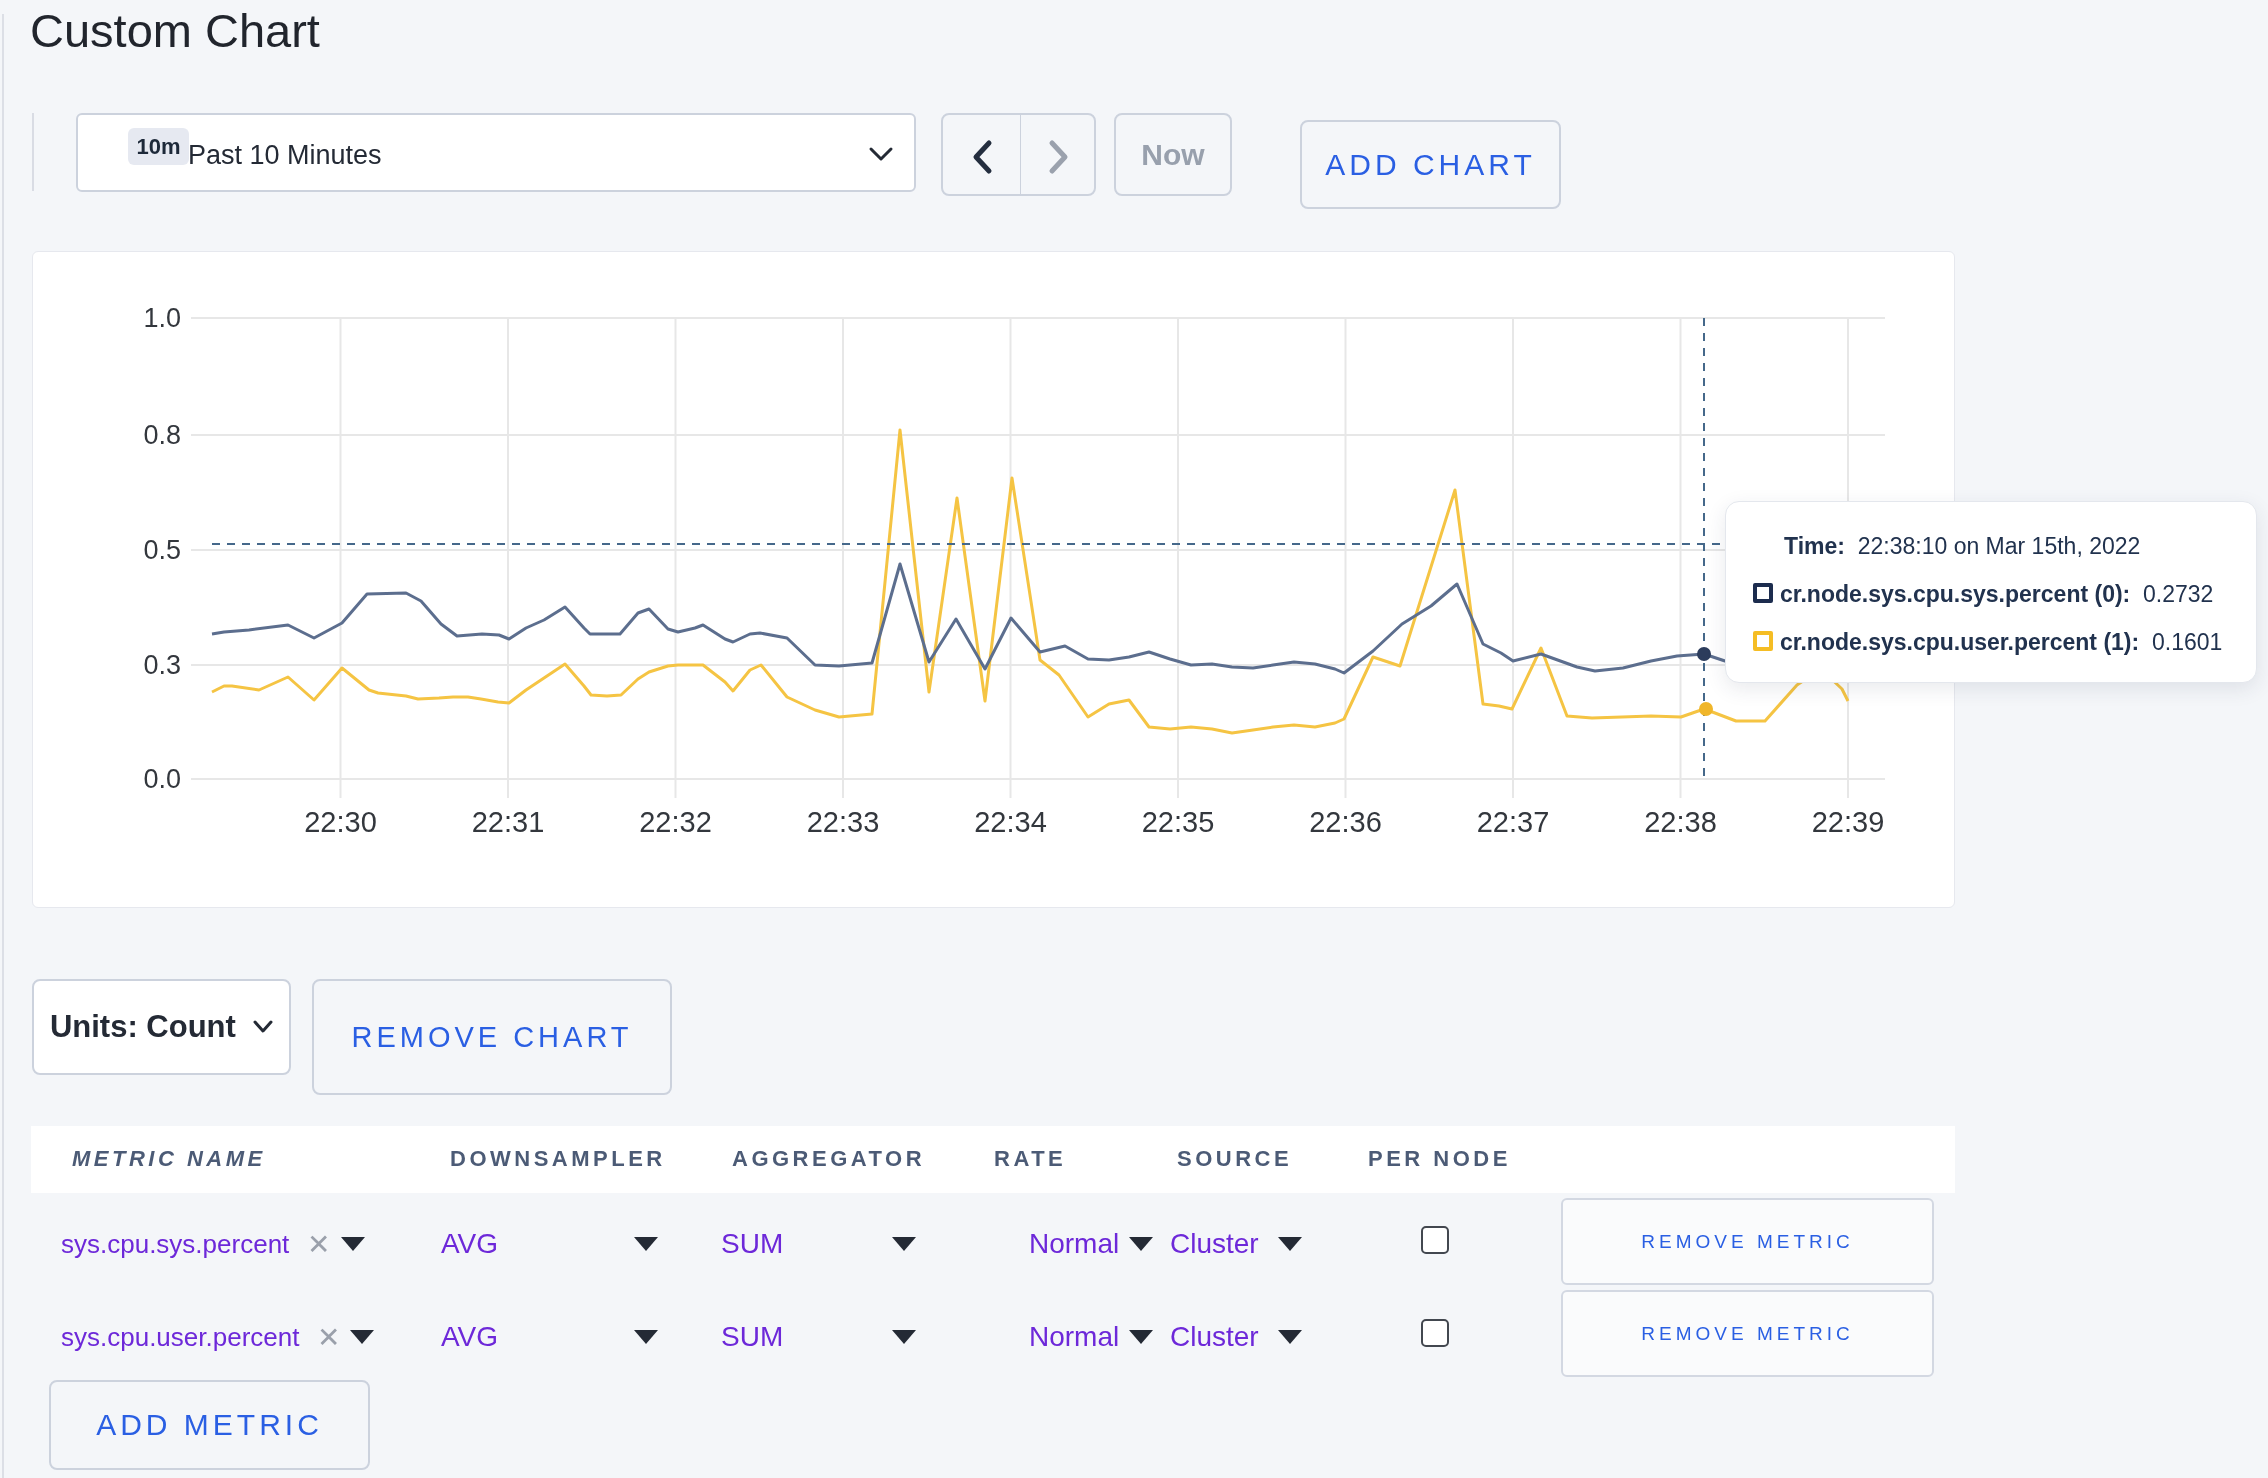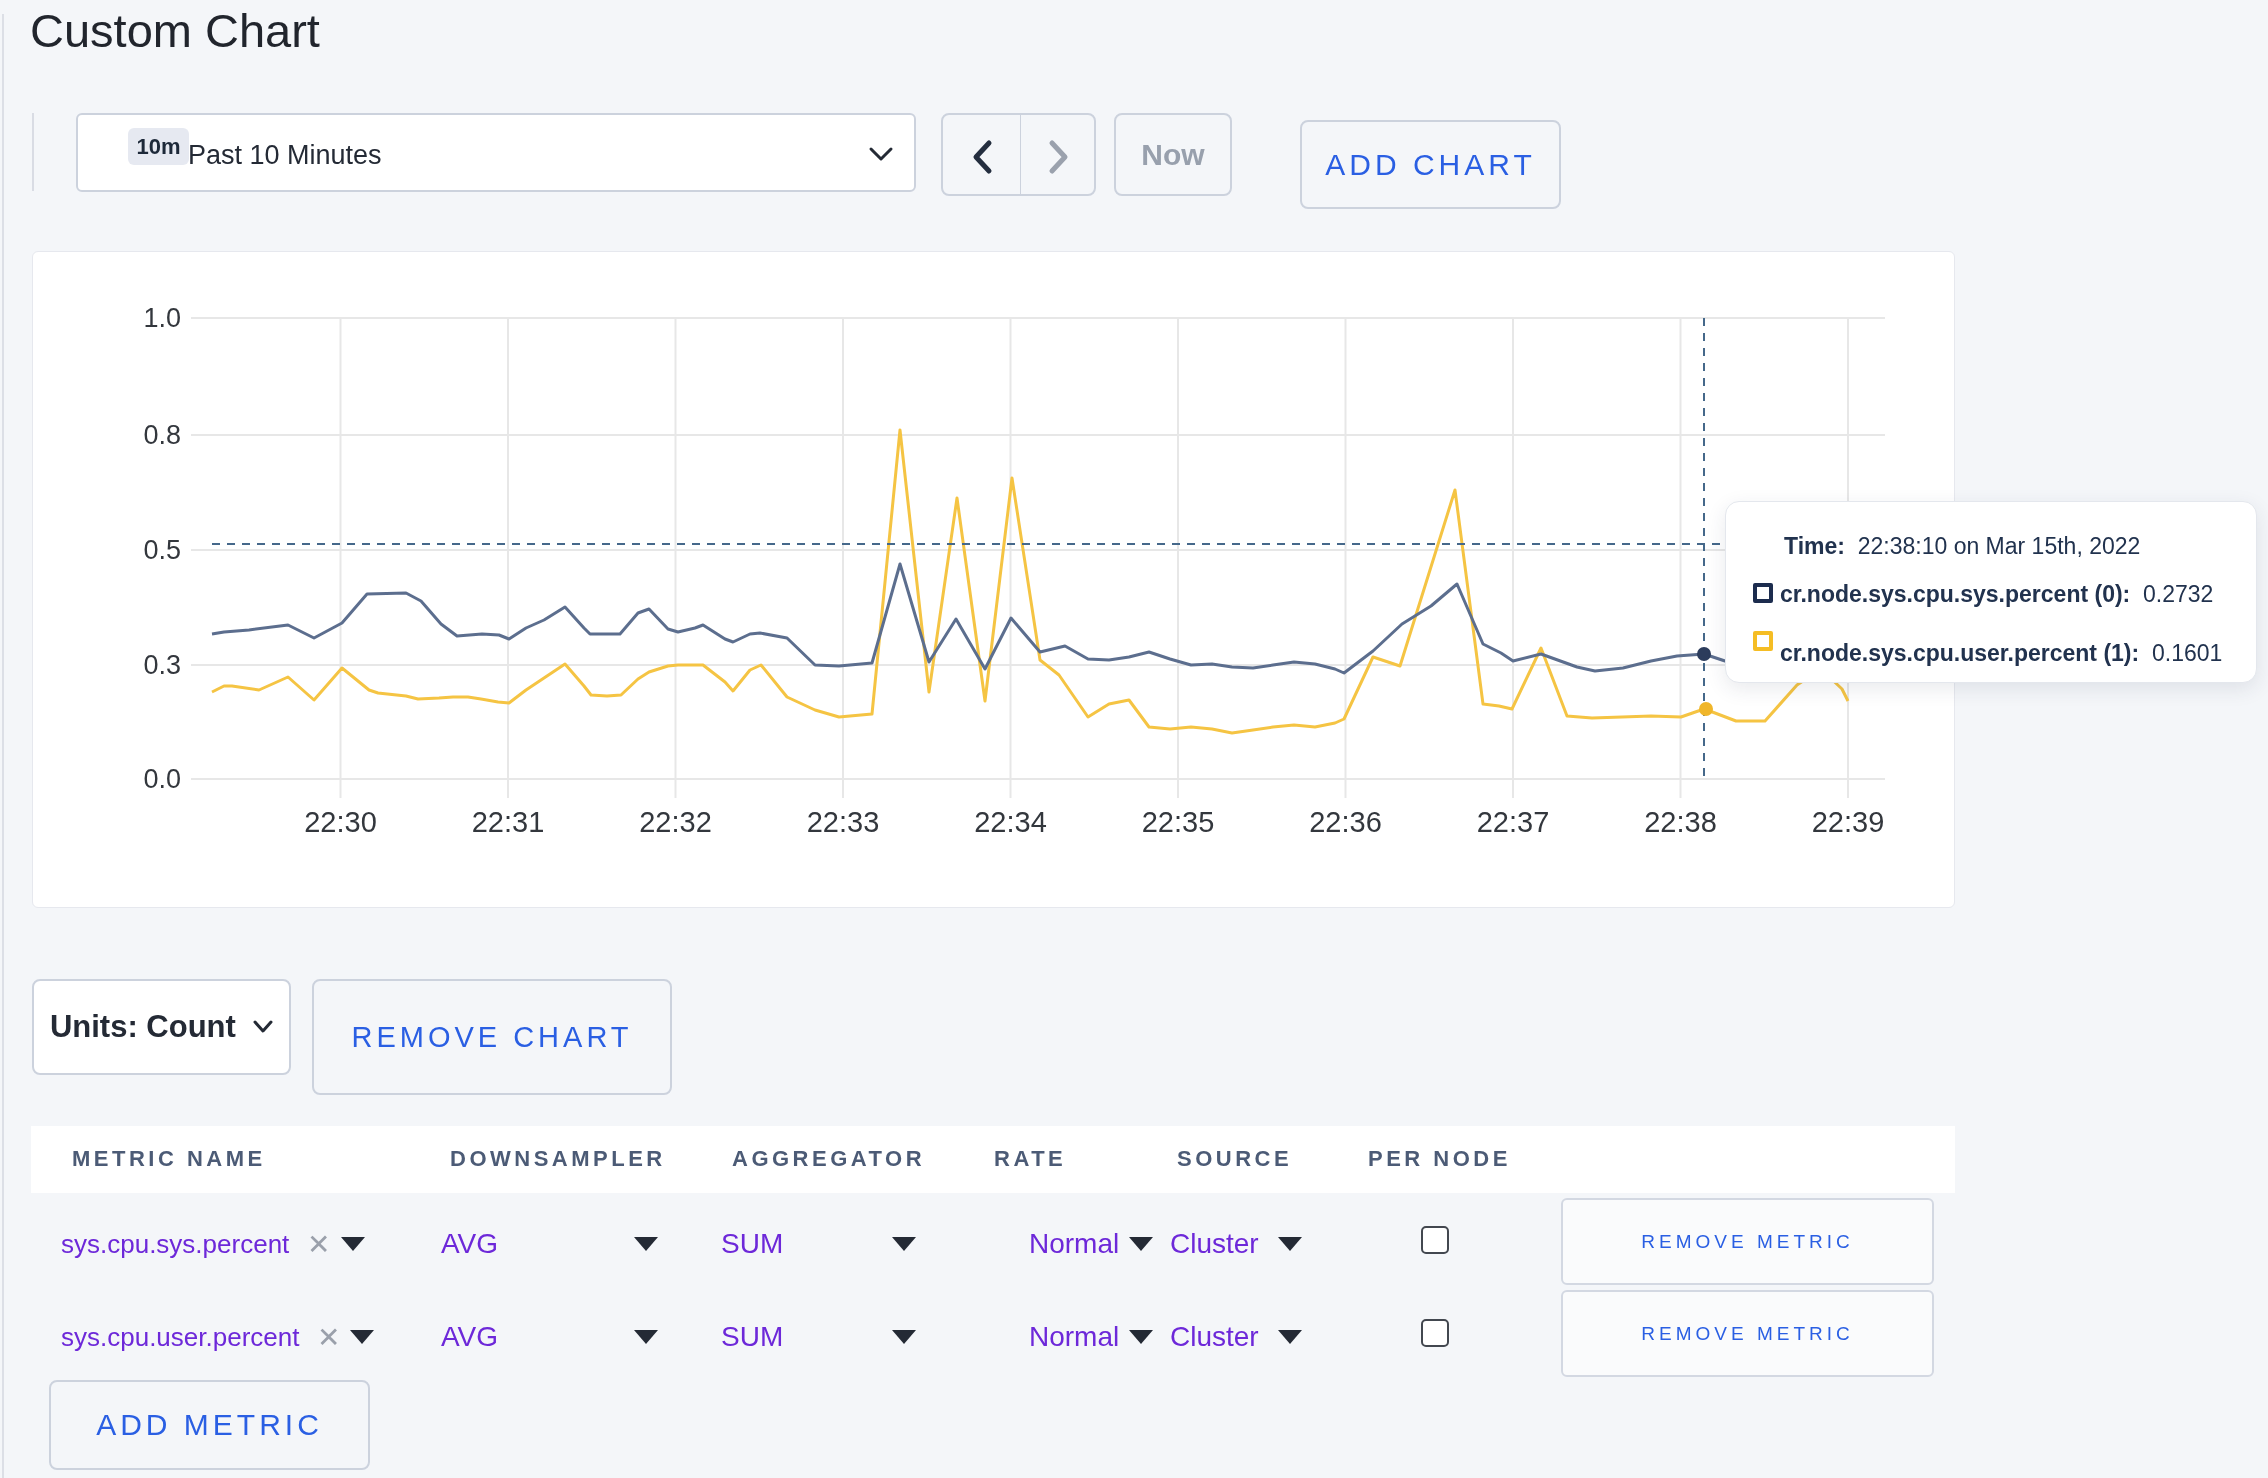--- a/index.html
+++ b/index.html
@@ -94,30 +94,30 @@
       <circle cx="1671" cy="402" r="7" fill="#2c3c5c"></circle>
       <circle cx="1673" cy="457" r="7" fill="#f0b62a"></circle>
     </svg>
   </div>
 
   <div class="abs" style="left:1725px;top:501px;width:532px;height:182px;background:#fff;border:1px solid #e4e7ed;border-radius:14px;box-shadow:0 6px 20px rgba(40,50,80,.10);box-sizing:border-box;font-size:23px;color:#21324e;white-space:nowrap;">
     <div class="abs" style="left:58px;top:31px;"><span style="font-weight:700;">Time:</span>&nbsp;&nbsp;22:38:10 on Mar 15th, 2022</div>
     <div class="abs" style="left:27px;top:81px;width:20px;height:20px;border:4px solid #1c2c4e;border-radius:2px;box-sizing:border-box;"></div>
     <div class="abs" style="left:54px;top:79px;"><span style="font-weight:700;">cr.node.sys.cpu.sys.percent (0):</span>&nbsp; 0.2732</div>
     <div class="abs" style="left:27px;top:129px;width:20px;height:20px;border:4px solid #f5bd24;border-radius:2px;box-sizing:border-box;"></div>
-    <div class="abs" style="left:54px;top:138px;"><span style="font-weight:700;">cr.node.sys.cpu.user.percent (1):</span>&nbsp; 0.1601</div>
+    <div class="abs" style="left:54px;top:127px;"><span style="font-weight:700;">cr.node.sys.cpu.user.percent (1):</span>&nbsp; 0.1601</div>
   </div>
 
   <div class="abs" style="left:32px;top:979px;width:259px;height:96px;background:#fff;border:2px solid #ccd2dd;border-radius:8px;box-sizing:border-box;display:flex;align-items:center;justify-content:center;font-size:31px;font-weight:700;color:#242a35;">Units: Count&nbsp;&nbsp;<svg width="20" height="14" viewBox="0 0 20 14">
       <path d="M2 2 L10 11 L18 2" fill="none" stroke="#242a35" stroke-width="3" stroke-linecap="round" stroke-linejoin="round"></path>
     </svg></div>
   <div class="btn bluetext" style="left:312px;top:979px;width:360px;height:116px;font-size:29px;">REMOVE CHART</div>
 
   <div class="abs" style="left:31px;top:1126px;width:1924px;height:67px;background:#fff;"></div>
-  <div class="abs hdr" style="left:72px;top:1146px;">METRIC NAME</div>
+  <div class="abs hdr" style="left:72px;top:1146px;font-style:italic;">METRIC NAME</div>
   <div class="abs hdr" style="left:450px;top:1146px;text-align:right;">DOWNSAMPLER</div>
   <div class="abs hdr" style="left:732px;top:1146px;">AGGREGATOR</div>
   <div class="abs hdr" style="left:994px;top:1146px;">RATE</div>
   <div class="abs hdr" style="left:1177px;top:1146px;">SOURCE</div>
   <div class="abs hdr" style="left:1368px;top:1146px;">PER NODE</div>
   <style>
     .hdr{font-size:22px;letter-spacing:3.5px;color:#4c5b76;font-weight:700;}
     .rowtxt{position:absolute;font-size:28px;color:#6d28d9;}
     .mname{font-size:26px;}
     .caret{position:absolute;width:0;height:0;border-left:12px solid transparent;border-right:12px solid transparent;border-top:14px solid #242a35;}

